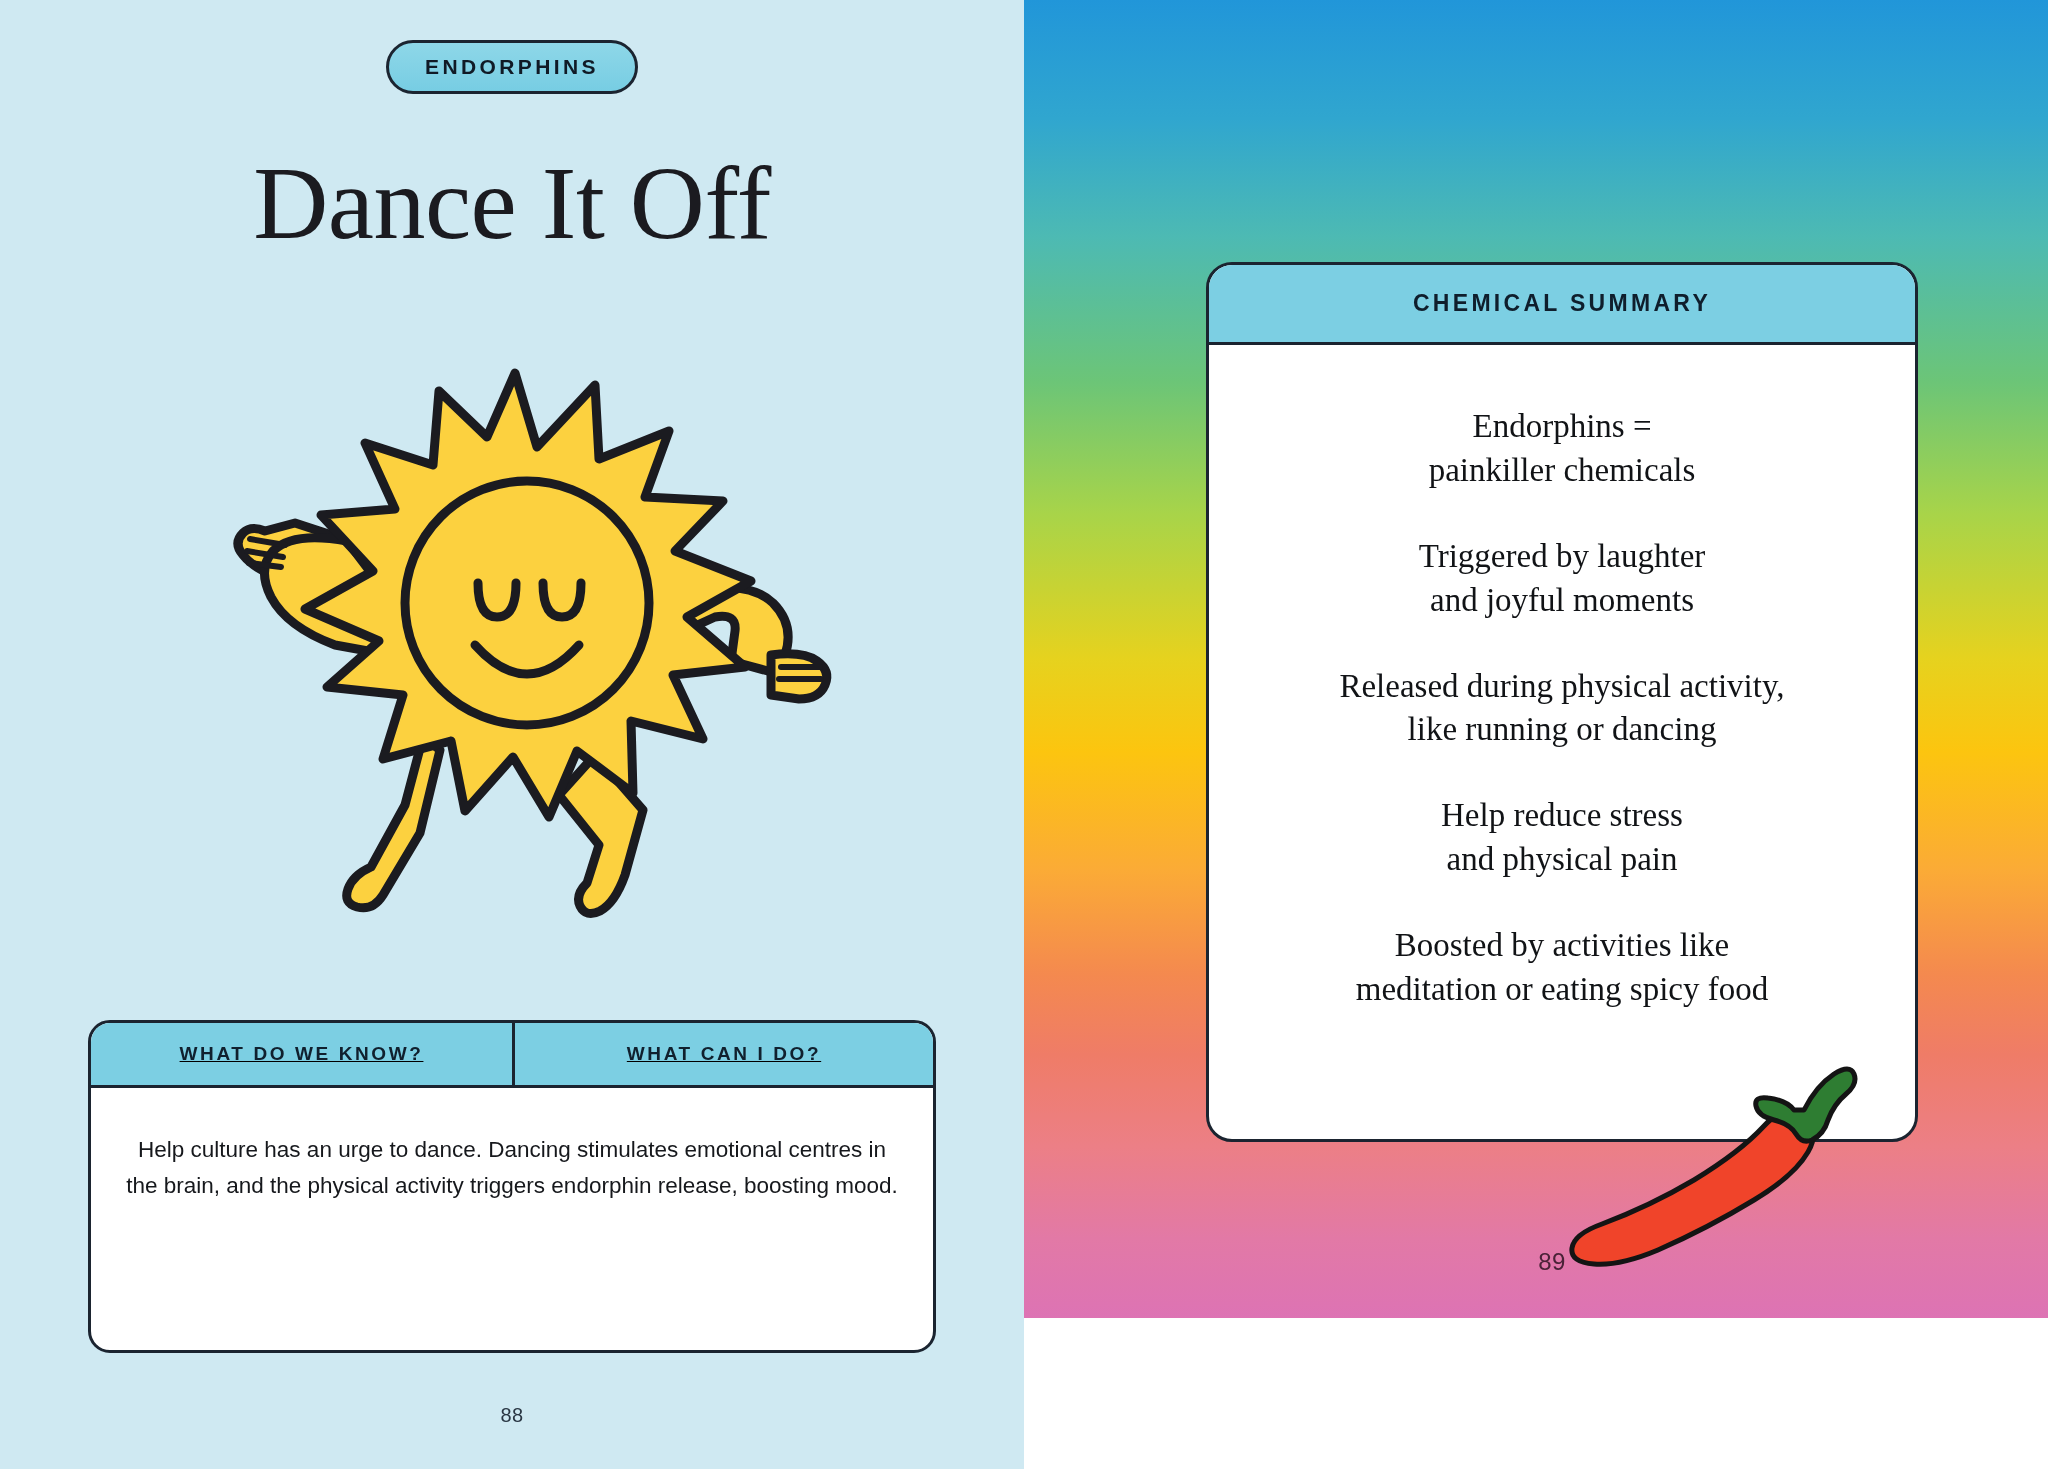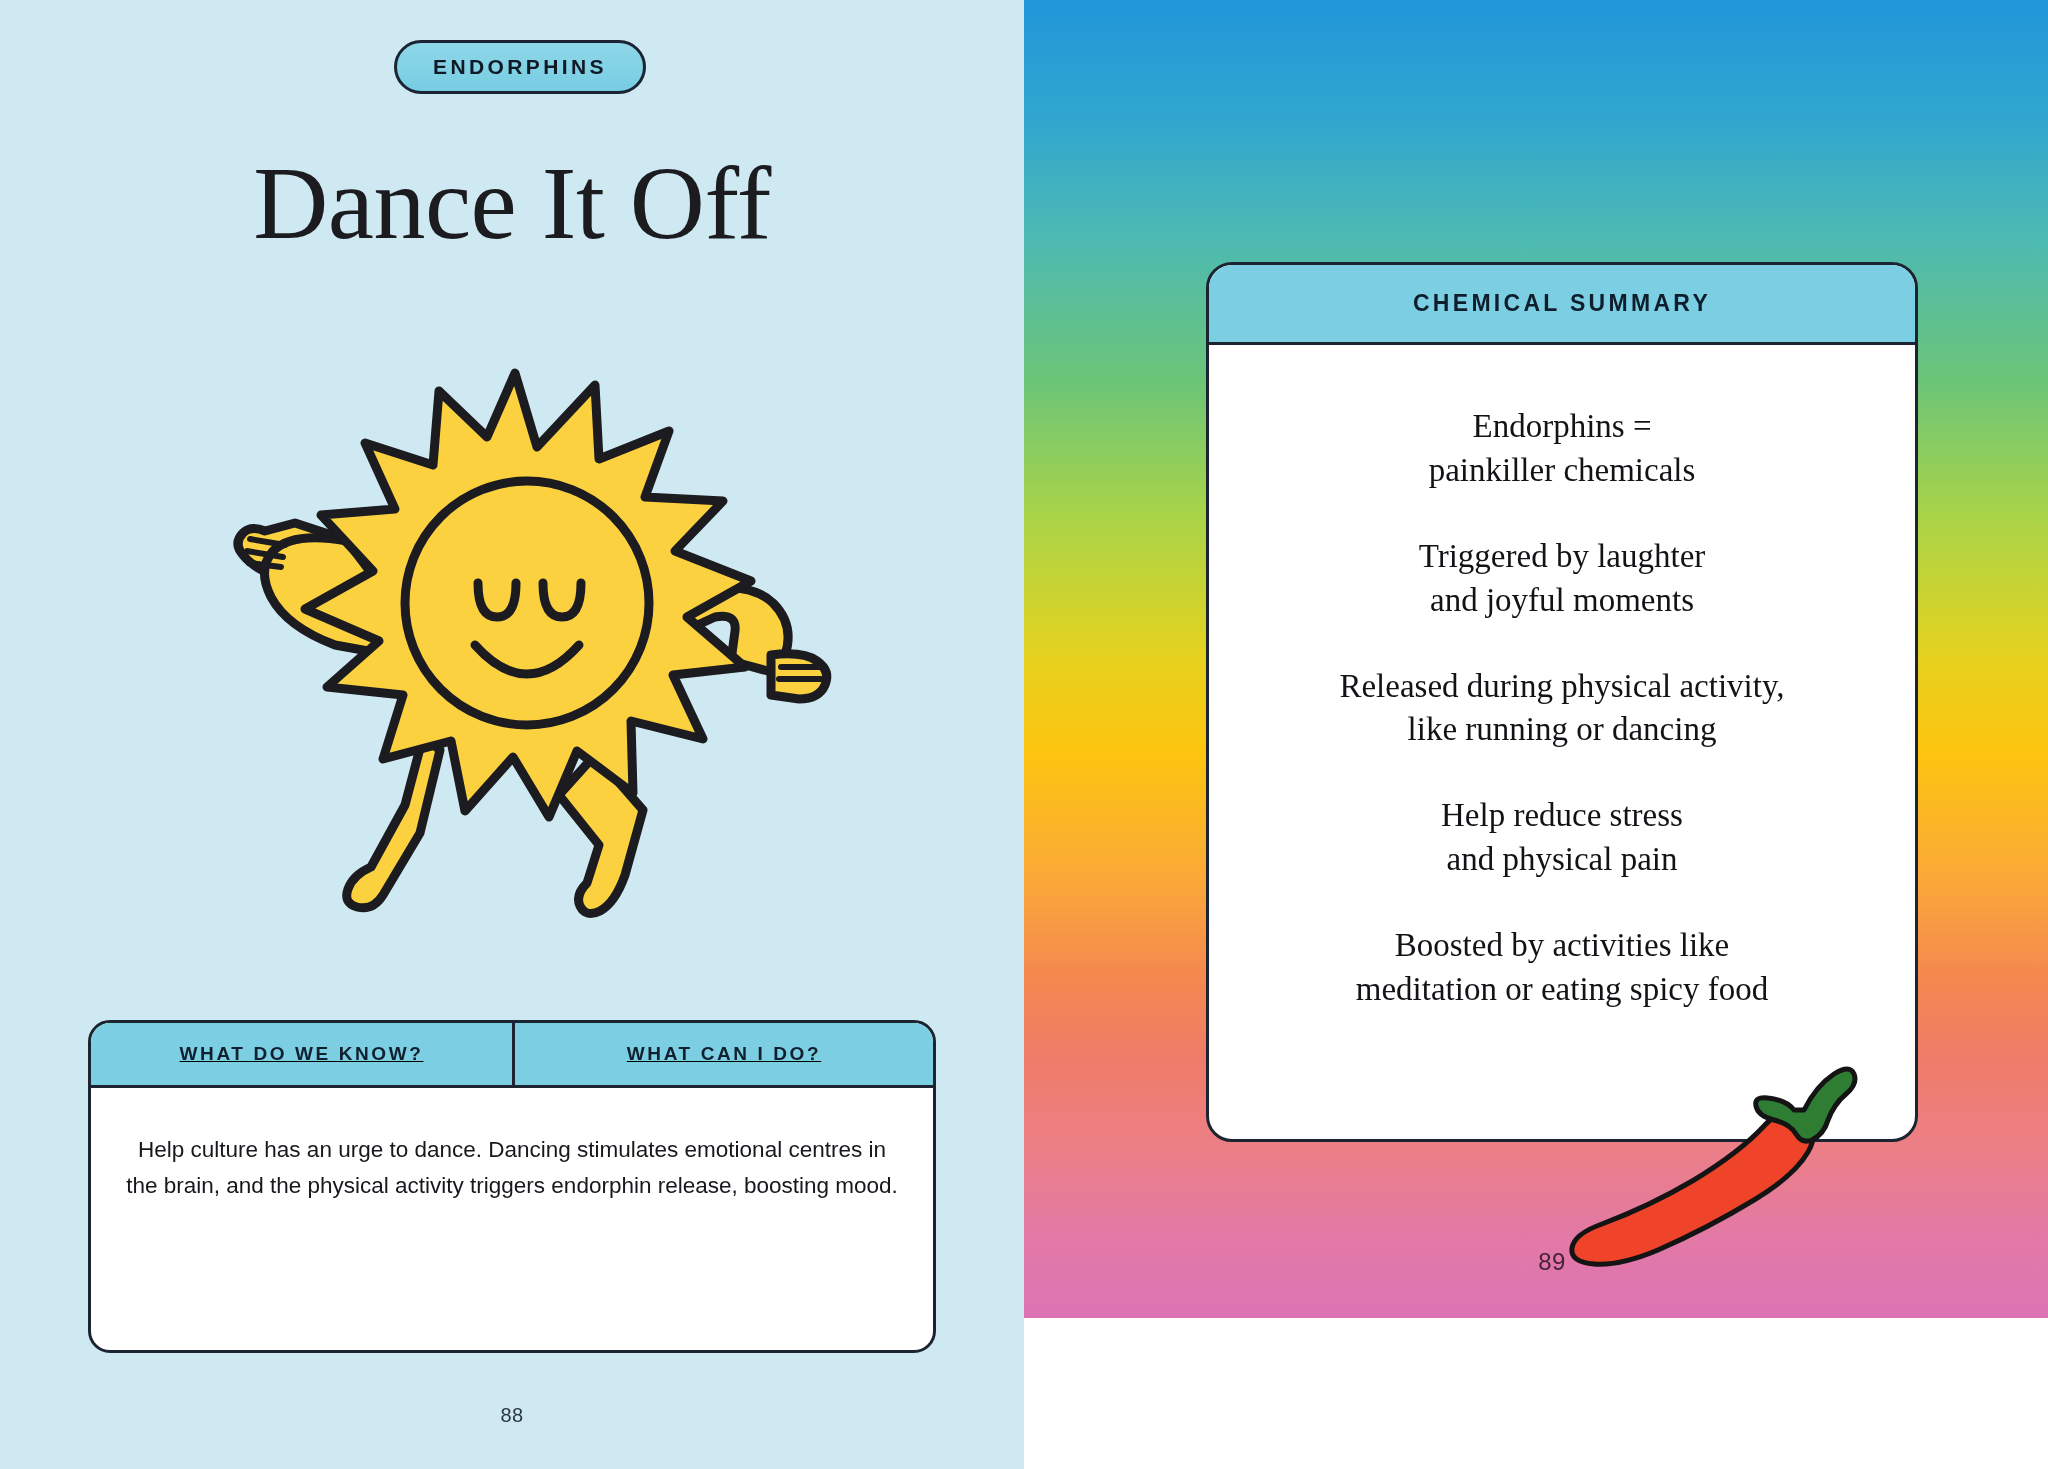--- a/index.html
+++ b/index.html
@@ -27,21 +27,21 @@
     width: 1024px;
     height: 1469px;
     background: #cfe9f2;
     box-sizing: border-box;
     overflow: hidden;
   }
 
   .tag-wrap {
     position: absolute;
     top: 40px;
-    left: 8px;
+    left: 0;
     width: 1024px;
     display: flex;
     justify-content: center;
   }
   .tag-pill {
     border: 3px solid #1b2430;
     border-radius: 40px;
     background: linear-gradient(180deg, #8ed7e8 0%, #77cde3 100%);
     padding: 13px 36px 14px 36px;
     font-size: 21px;

